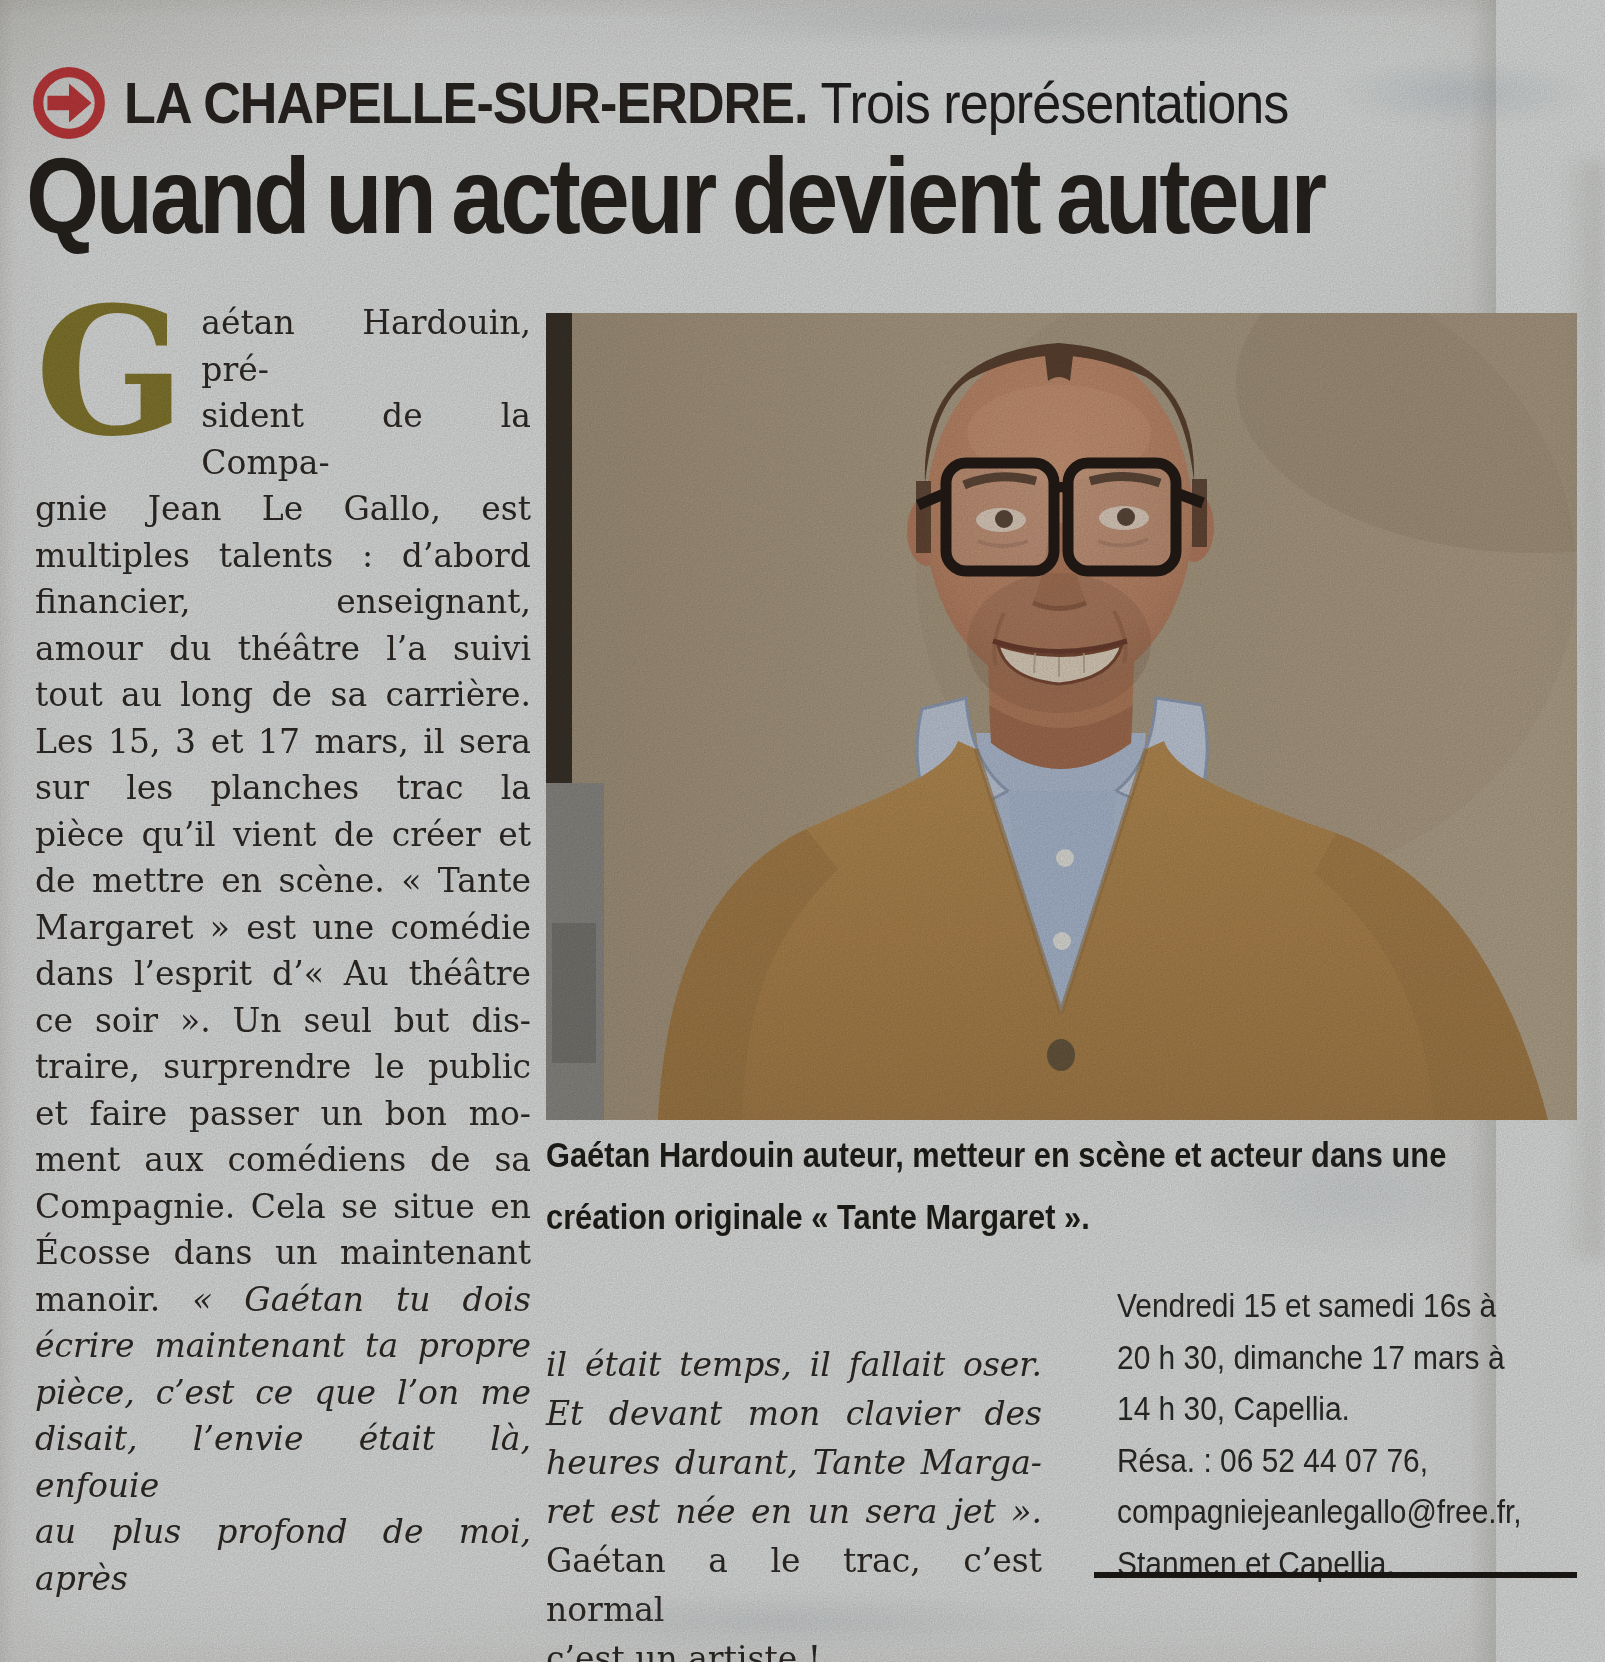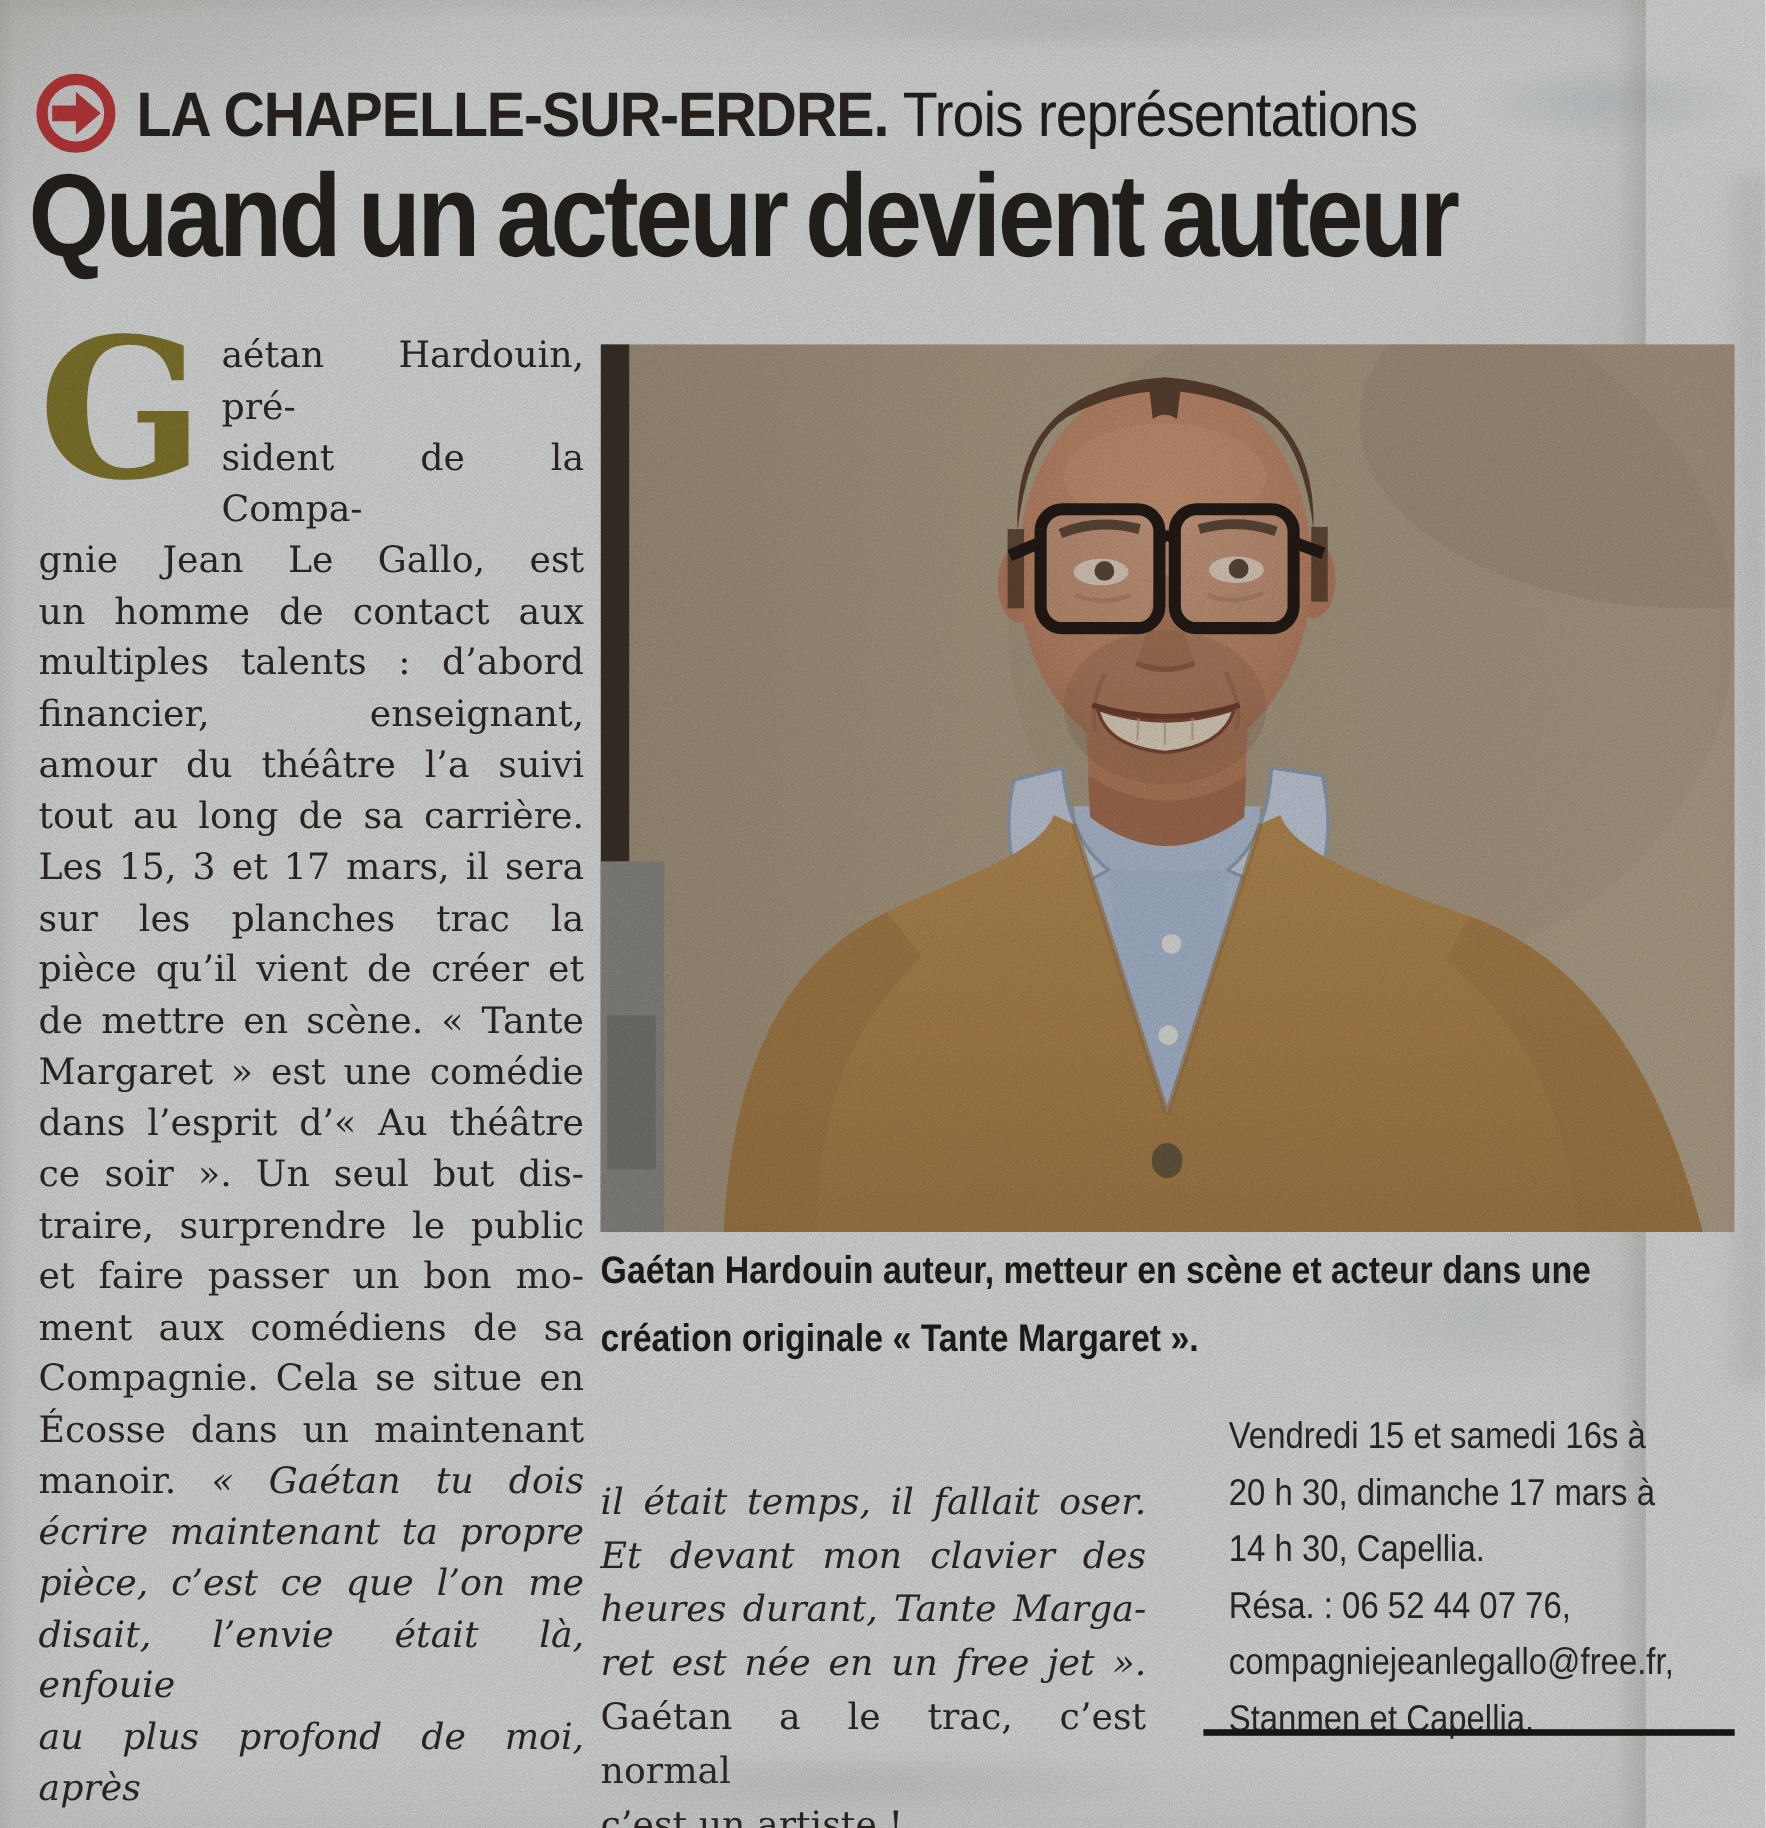--- a/index.html
+++ b/index.html
@@ -82,21 +82,20 @@
   </div>
 
   <h1 class="headline">Quand un acteur devient auteur</h1>
 
   <div class="col col-left">
     <div class="lines">
       <span class="dropcap">G</span>
     <div class="tline"><span class="rm">aétan Hardouin, pré-</span></div>
         <div class="tline"><span class="rm">sident de la Compa-</span></div>
         <div class="tline"><span class="rm">gnie Jean Le Gallo, est</span></div>
-        <div class="tline"><span class="rm">un homme de contact aux</span></div>
         <div class="tline"><span class="rm">multiples talents : d’abord</span></div>
         <div class="tline"><span class="rm">financier, enseignant,</span></div>
         <div class="tline"><span class="rm">amour du théâtre l’a suivi</span></div>
         <div class="tline"><span class="rm">tout au long de sa carrière.</span></div>
         <div class="tline"><span class="rm">Les 15, 3 et 17 mars, il sera</span></div>
         <div class="tline"><span class="rm">sur les planches trac la</span></div>
         <div class="tline"><span class="rm">pièce qu’il vient de créer et</span></div>
         <div class="tline"><span class="rm">de mettre en scène. « Tante</span></div>
         <div class="tline"><span class="rm">Margaret » est une comédie</span></div>
         <div class="tline"><span class="rm">dans l’esprit d’« Au théâtre</span></div>
@@ -195,21 +194,21 @@
 
   <div class="caption">
       <div class="tline"><span class="rm">Gaétan Hardouin auteur, metteur en scène et acteur dans une</span></div>
       <div class="tline"><span class="rm">création originale « Tante Margaret ».</span></div>
     </div>
 
   <div class="col col-mid">
       <div class="tline"><span class="it">il était temps, il fallait oser.</span></div>
       <div class="tline"><span class="it">Et devant mon clavier des</span></div>
       <div class="tline"><span class="it">heures durant, Tante Marga-</span></div>
-      <div class="tline"><span class="it">ret est née en un free jet ».</span></div>
+      <div class="tline"><span class="it">ret est née en un sera jet ».</span></div>
       <div class="tline"><span class="rm">Gaétan a le trac, c’est normal</span></div>
       <div class="tline"><span class="rm">c’est un artiste !</span></div>
     </div>
 
   <div class="infobox">
       <div class="tline"><span class="rm">Vendredi 15 et samedi 16s à</span></div>
       <div class="tline"><span class="rm">20 h 30, dimanche 17 mars à</span></div>
       <div class="tline"><span class="rm">14 h 30, Capellia.</span></div>
       <div class="tline"><span class="rm">Résa. : 06 52 44 07 76,</span></div>
       <div class="tline"><span class="rm">compagniejeanlegallo@free.fr,</span></div>

